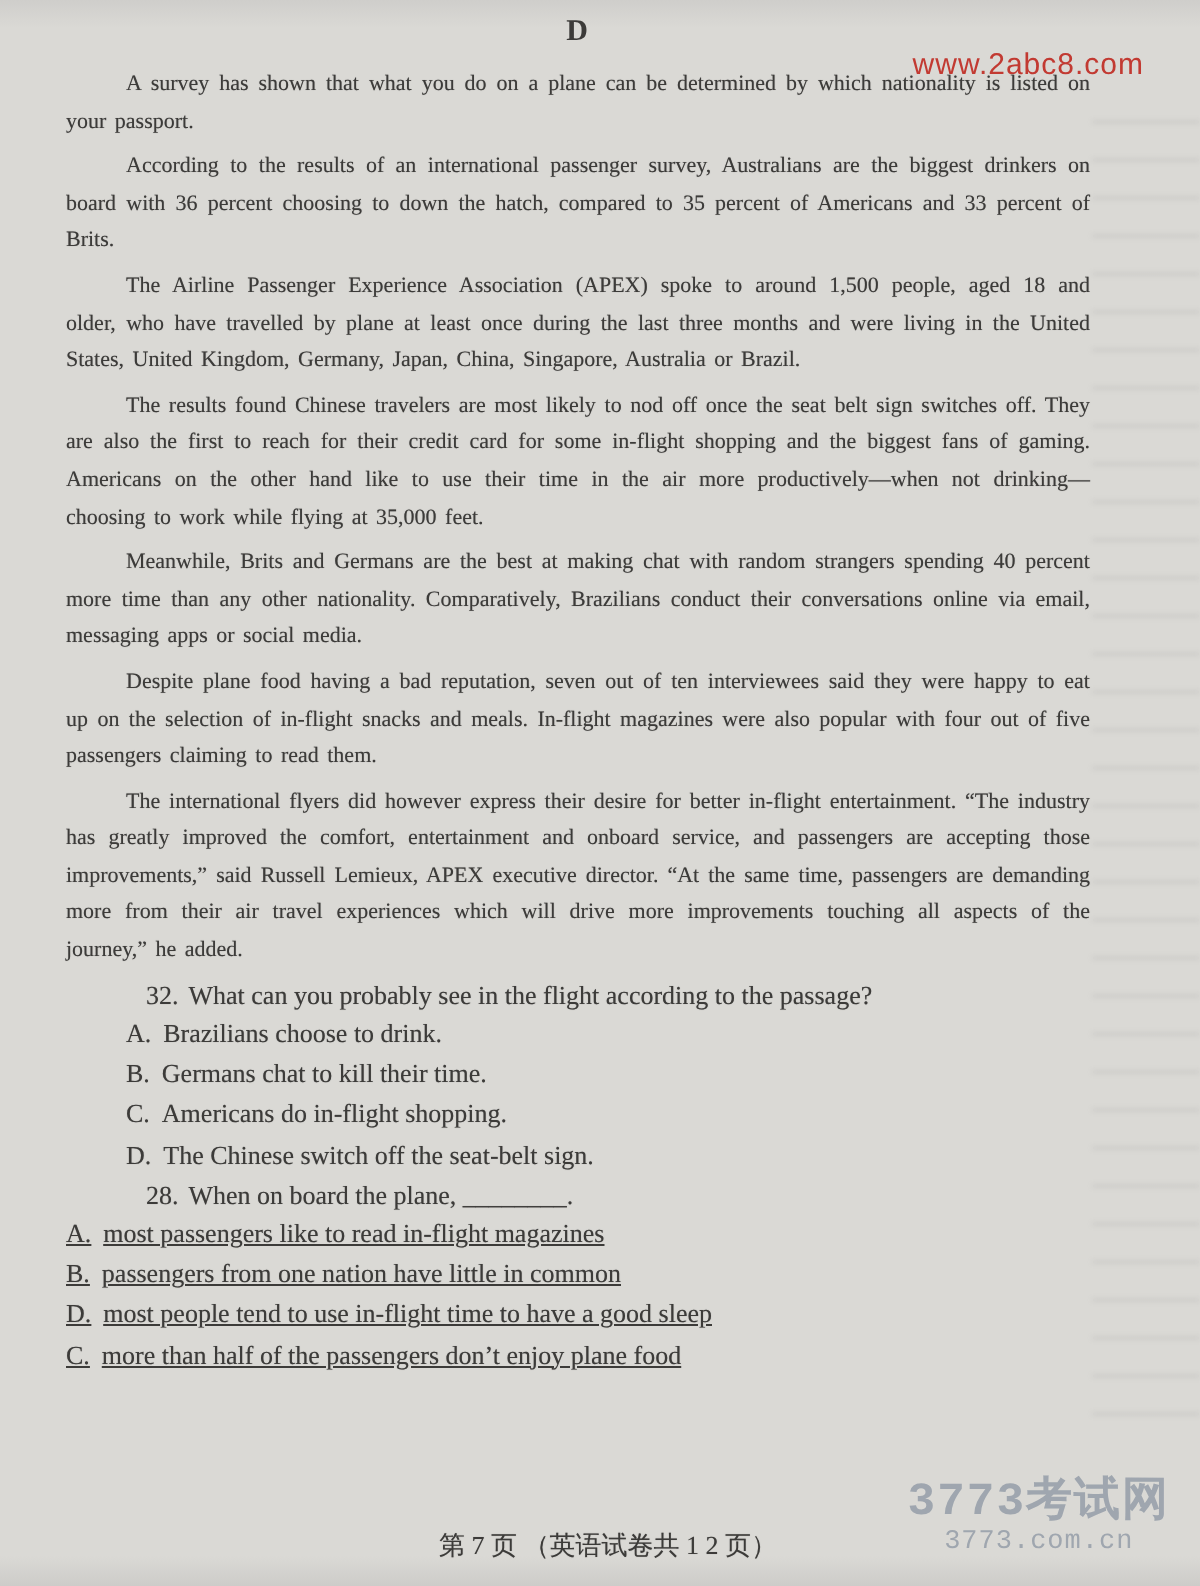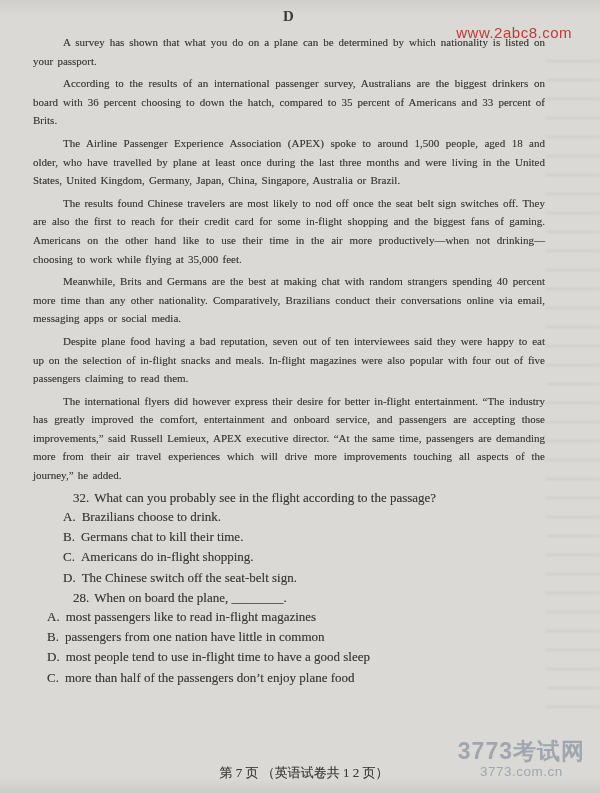--- a/index.html
+++ b/index.html
@@ -26,37 +26,37 @@
     font-size:11px;
     line-height:18.6px;
     text-shadow:0 0 .4px rgba(70,70,70,.55);
     word-spacing:1.5px;
   }
   .questions{font-size:13px;line-height:17.6px;margin-top:3px;}
   .questions .stem{margin:1px 0 2px 0;text-align:left;}
   .questions .qnum{margin-right:5px;margin-left:40px;}
   .option{margin:0 0 2.5px 0;text-align:left;}
   .q32 .option{margin-left:30px;}
-  .q33 .option{margin-left:14px;}
+  .q33 .option{text-decoration:underline;}
   .option .opt-label{margin-right:6px;}
   .questions,.option{text-shadow:0 0 .4px rgba(70,70,70,.55);}
   .footer{
     position:absolute;left:8px;right:0;bottom:11px;
     text-align:center;font-size:13px;color:#3c3b39;
     text-shadow:0 0 .4px rgba(70,70,70,.5);
   }
   .wm-top{
     position:absolute;top:24px;right:28px;
     font-family:"Liberation Sans","DejaVu Sans",sans-serif;
     font-size:15px;color:#c23a32;letter-spacing:.5px;
   }
   .wm-bottom{
     position:absolute;right:15px;bottom:13px;
     text-align:center;color:#99a1ab;opacity:.9;
-    font-family:Liberation Sans, sans-serif;
+    font-family:Liberation Mono, monospace;
     line-height:1.15;
   }
   .wm-bottom .l1{font-size:23px;font-weight:bold;letter-spacing:1px;}
   .wm-bottom .l2{font-size:13.5px;letter-spacing:.5px;}
   .bleed{
     position:absolute;top:60px;bottom:80px;right:0;width:54px;
     background:repeating-linear-gradient(180deg,
       rgba(110,110,110,.10) 0 2px,
       rgba(110,110,110,0) 2px 19px);
     filter:blur(1.2px);

